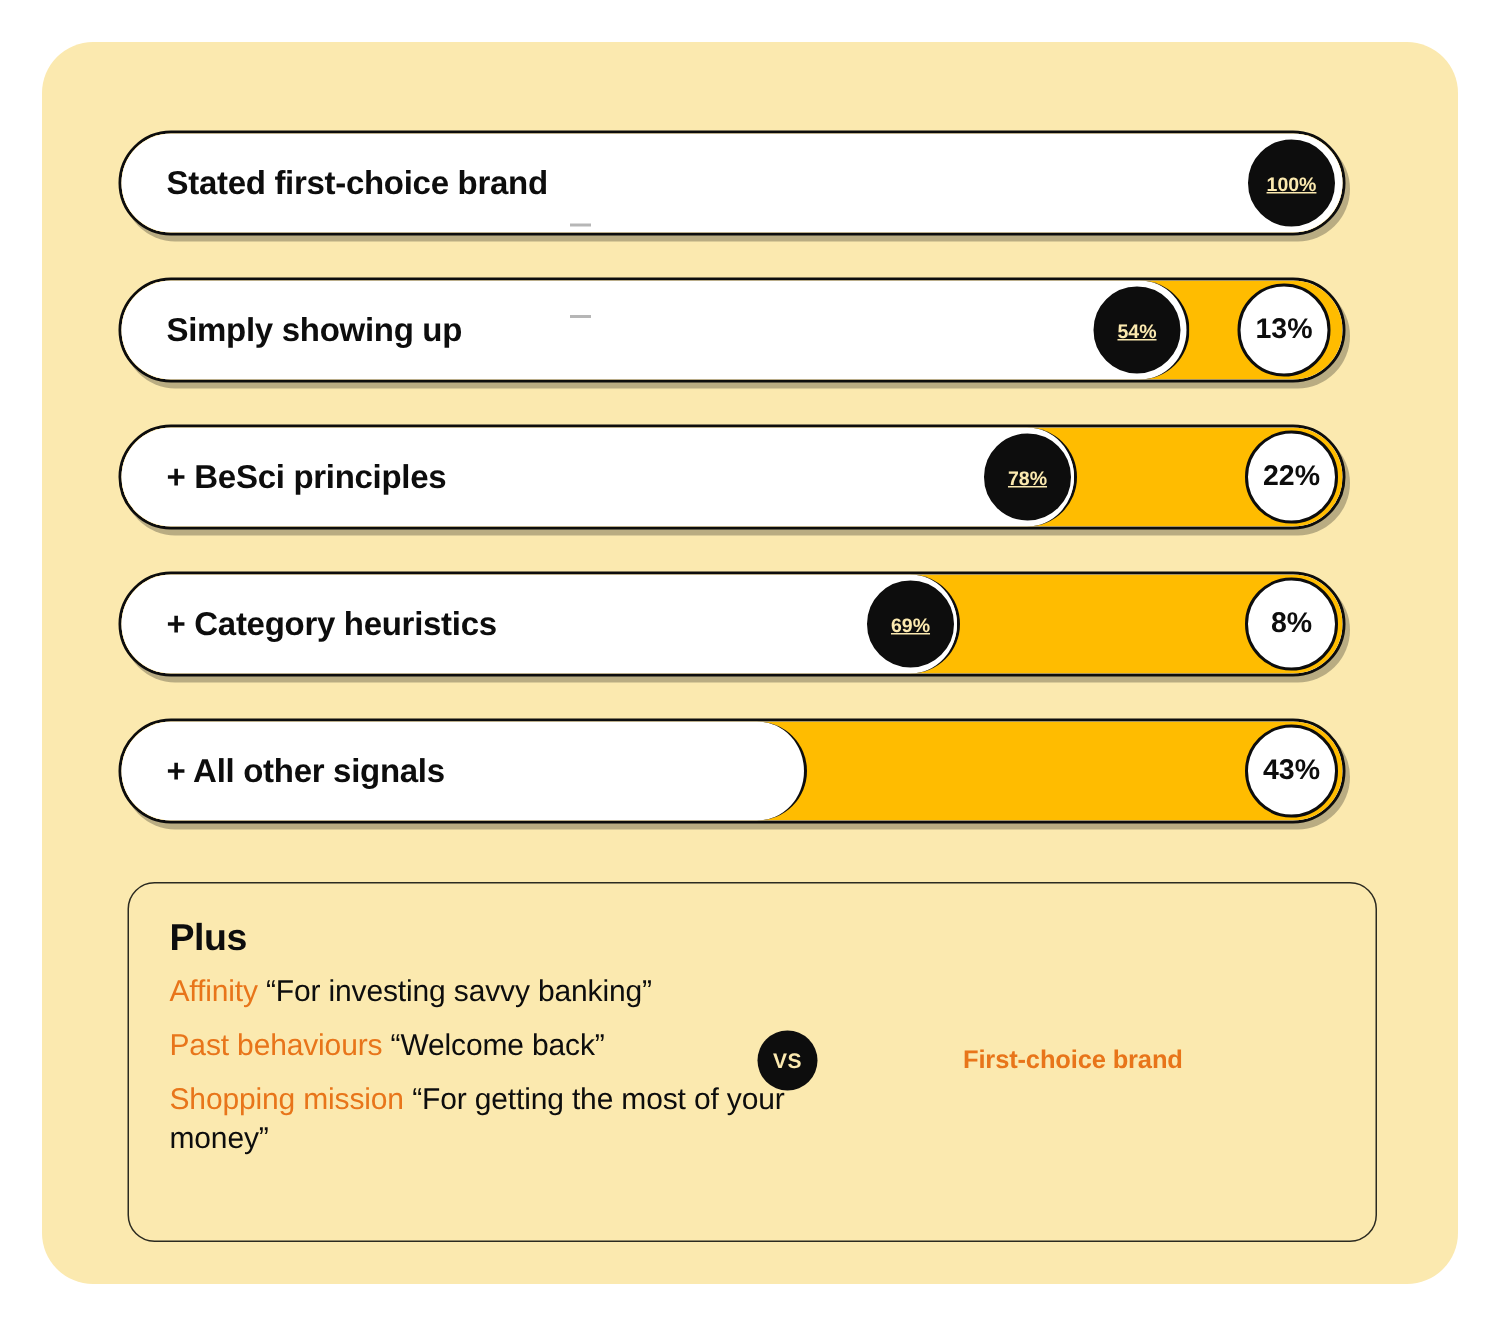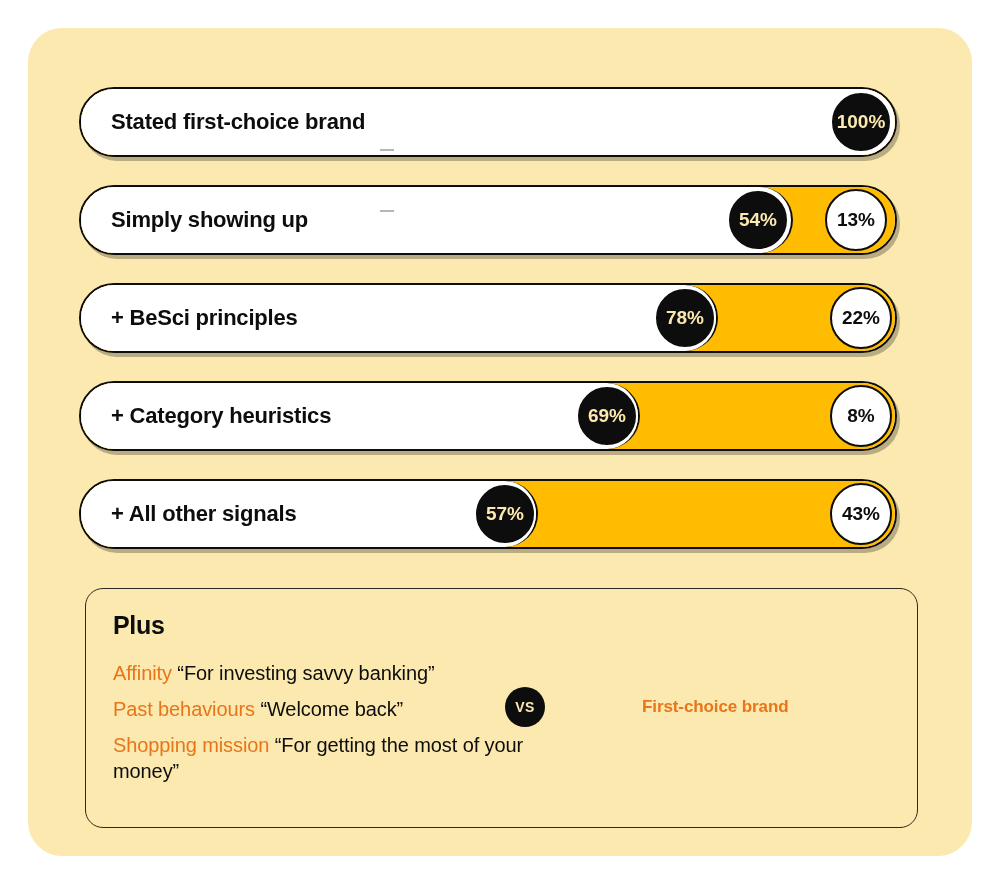--- a/index.html
+++ b/index.html
@@ -106,24 +106,25 @@
     top: 4px;
     width: 62px;
     height: 62px;
     border-radius: 50%;
     background: #0d0d0d;
     border: 2.5px solid #ffffff;
     box-sizing: border-box;
     display: flex;
     align-items: center;
     justify-content: center;
-    font-size: 19px;
+    font-size: 13px;
     font-weight: 700;
     color: #fbe9af;
     z-index: 8;
+    text-decoration: underline;
   }
 
   
   .knob-light {
     position: absolute;
     top: 4px;
     width: 62px;
     height: 62px;
     border-radius: 50%;
     background: #ffffff;
@@ -165,21 +166,21 @@
     left: 27px;
     top: 22px;
     width: 420px;
   }
 
   .plus-title {
     font-size: 25px;
     font-weight: 700;
     color: #0d0d0d;
     letter-spacing: -0.3px;
-    margin-bottom: 21px;
+    margin-bottom: 9px;
   }
 
   .plus-line {
     font-size: 20px;
     font-weight: 400;
     color: #0d0d0d;
     line-height: 1.26;
     margin-bottom: 11px;
     letter-spacing: -0.1px;
   }
@@ -265,21 +266,20 @@
         <div class="knob-dark" style="left:497px;">69%</div>
         <div class="knob-light" style="left:751px;">8%</div>
       </div>
 
       <div class="bar-row">
         <div class="bar-track">
           <div class="bar-orange"></div>
           <div class="bar-white" style="width:461px;"></div>
         </div>
         <div class="bar-label">+ All other signals</div>
-        <div class="knob-dark" style="left:395px;">57%</div>
         <div class="knob-light" style="left:751px;">43%</div>
       </div>
 
     </div>
 
     <div class="plus-panel">
 
       <div class="plus-inner">
         <div class="plus-title">Plus</div>
 

